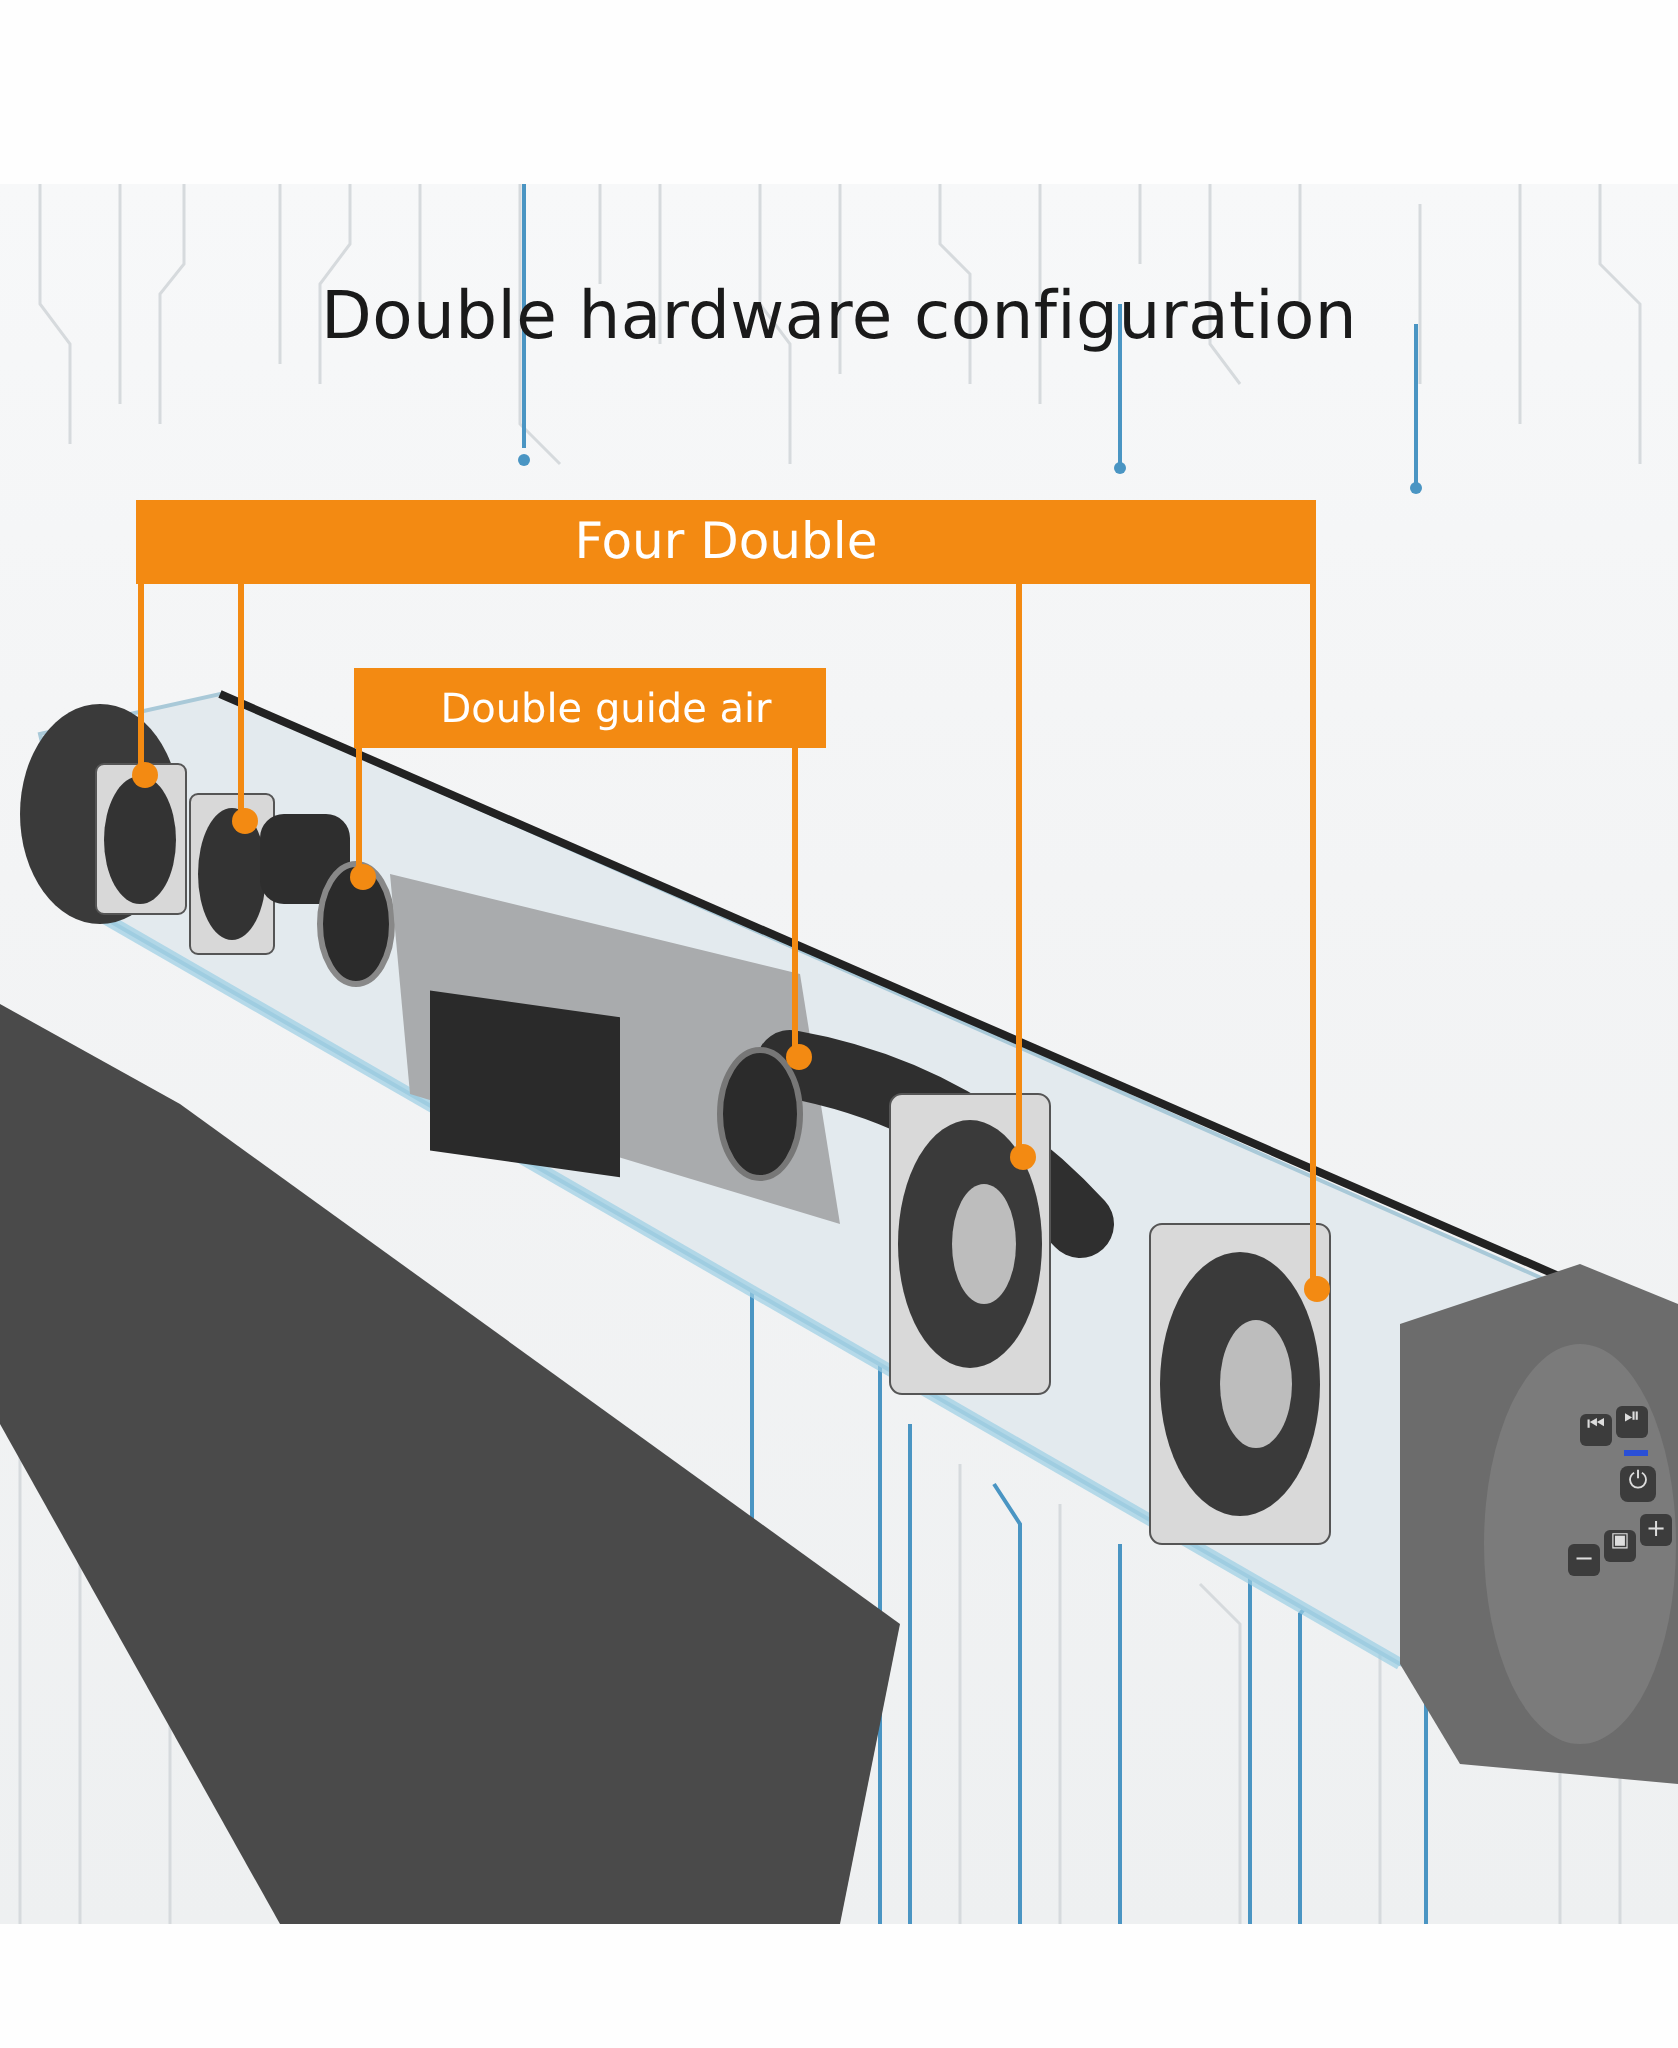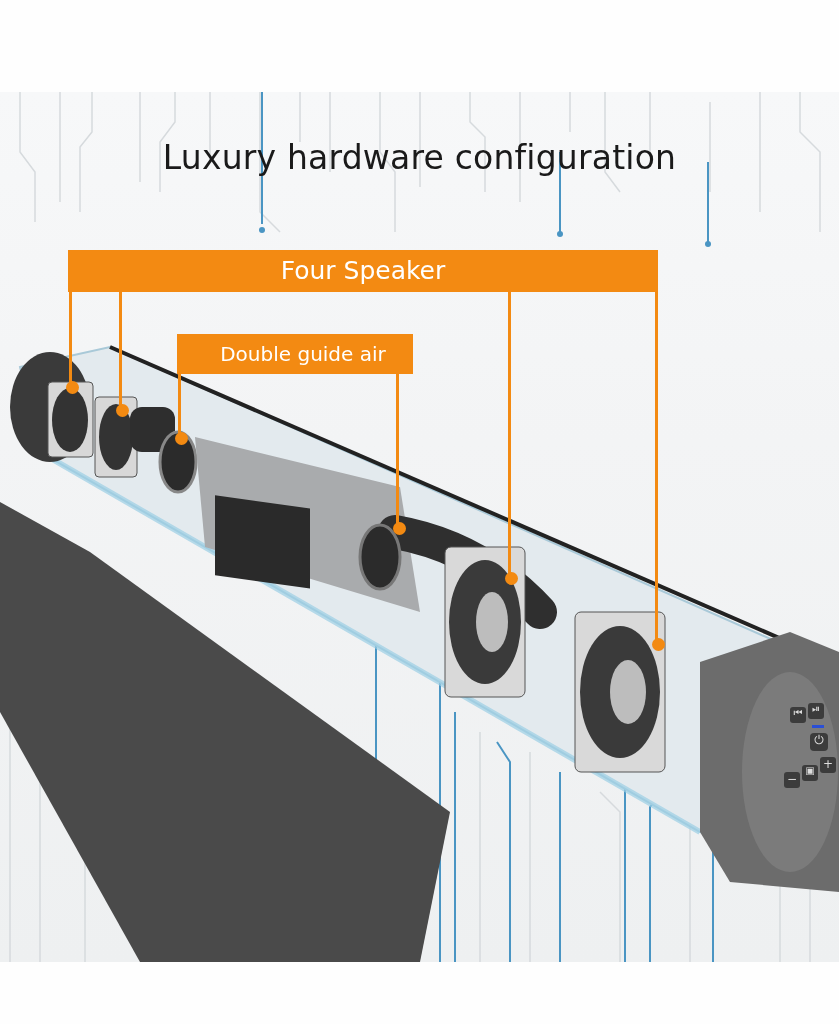--- a/index.html
+++ b/index.html
@@ -119,23 +119,23 @@
   <div style="position:absolute;left:778px;top:615px;width:60px;height:160px;">
     <div style="position:absolute;left:12px;top:0;width:16px;height:16px;background:#3c3c3c;border-radius:3px;color:#ddd;font-size:10px;text-align:center;">⏮</div>
     <div style="position:absolute;left:30px;top:-4px;width:16px;height:16px;background:#3c3c3c;border-radius:3px;color:#ddd;font-size:10px;text-align:center;">⏯</div>
     <div style="position:absolute;left:34px;top:18px;width:12px;height:3px;background:#2a4fd6;"></div>
     <div style="position:absolute;left:32px;top:26px;width:18px;height:18px;background:#3c3c3c;border-radius:4px;color:#ddd;font-size:12px;text-align:center;">⏻</div>
     <div style="position:absolute;left:6px;top:65px;width:16px;height:16px;background:#3c3c3c;border-radius:3px;color:#ddd;font-size:12px;text-align:center;">−</div>
     <div style="position:absolute;left:24px;top:58px;width:16px;height:16px;background:#3c3c3c;border-radius:3px;color:#ddd;font-size:10px;text-align:center;">▣</div>
     <div style="position:absolute;left:42px;top:50px;width:16px;height:16px;background:#3c3c3c;border-radius:3px;color:#ddd;font-size:12px;text-align:center;">+</div>
   </div>
 
-  <div class="title">Luxury hardware configuration</div>
+  <div class="title">Double hardware configuration</div>
 
-  <div class="orange-bar four-bar">Four Speaker</div>
+  <div class="orange-bar four-bar">Four Double</div>
   <div class="orange-bar double-bar">Double guide air</div>
 
   <div class="vline" style="left:69px;top:200px;height:95px;"></div>
   <div class="vline" style="left:119px;top:200px;height:118px;"></div>
   <div class="vline" style="left:508px;top:200px;height:286px;"></div>
   <div class="vline" style="left:655px;top:200px;height:350px;"></div>
   <div class="vline" style="left:178px;top:282px;height:62px;"></div>
   <div class="vline" style="left:396px;top:282px;height:152px;"></div>
 
   <div class="dot" style="left:71px;top:295px;"></div>

